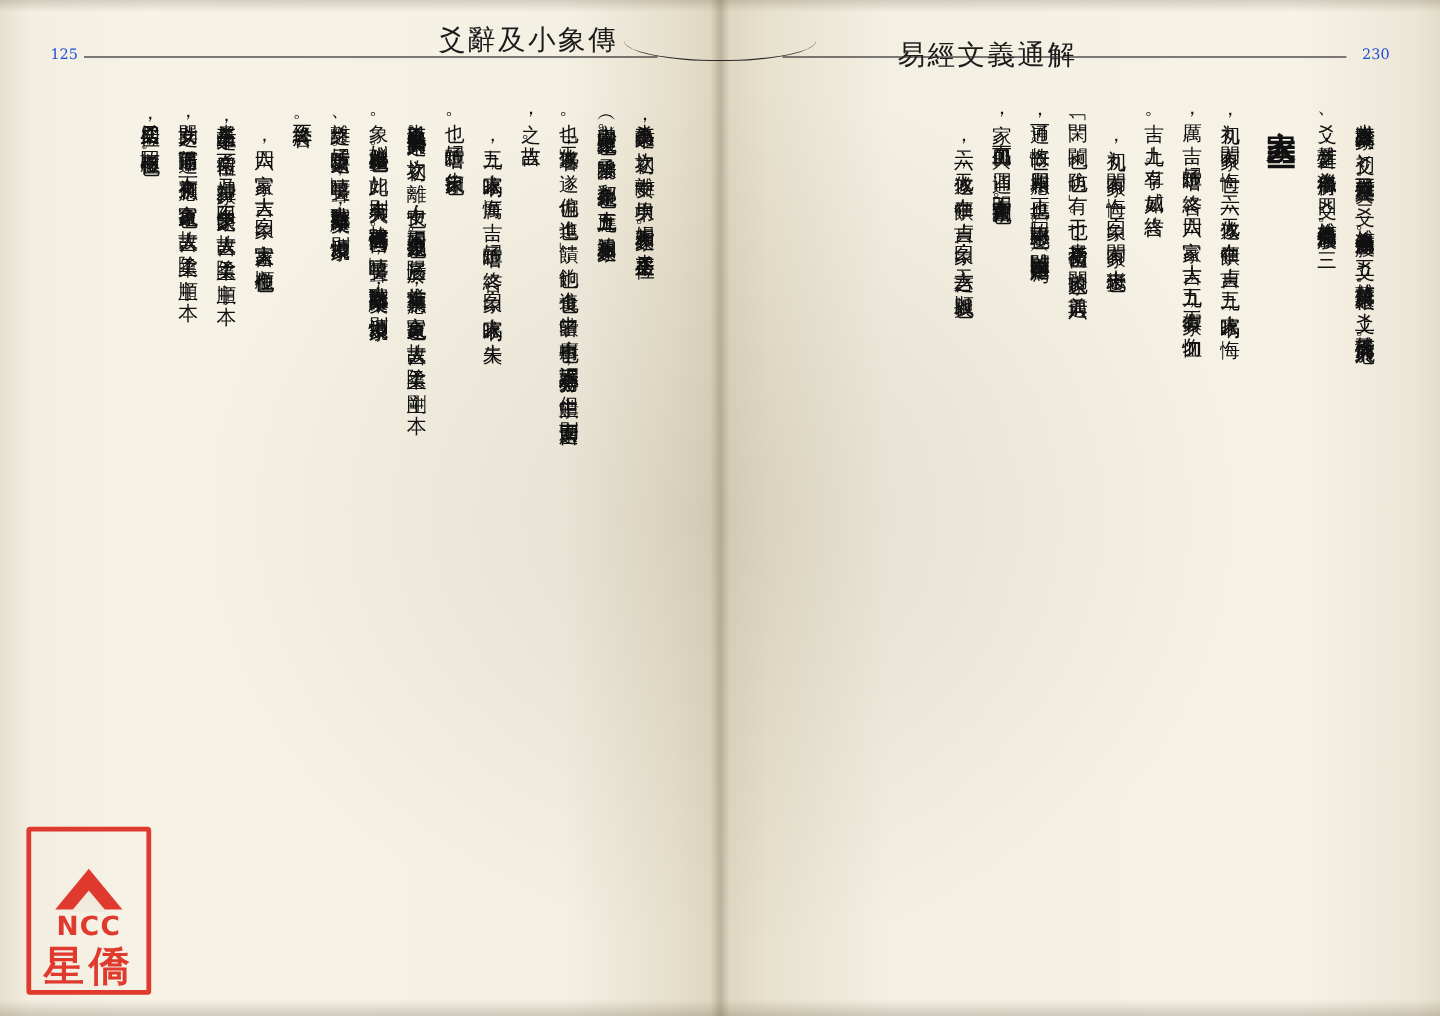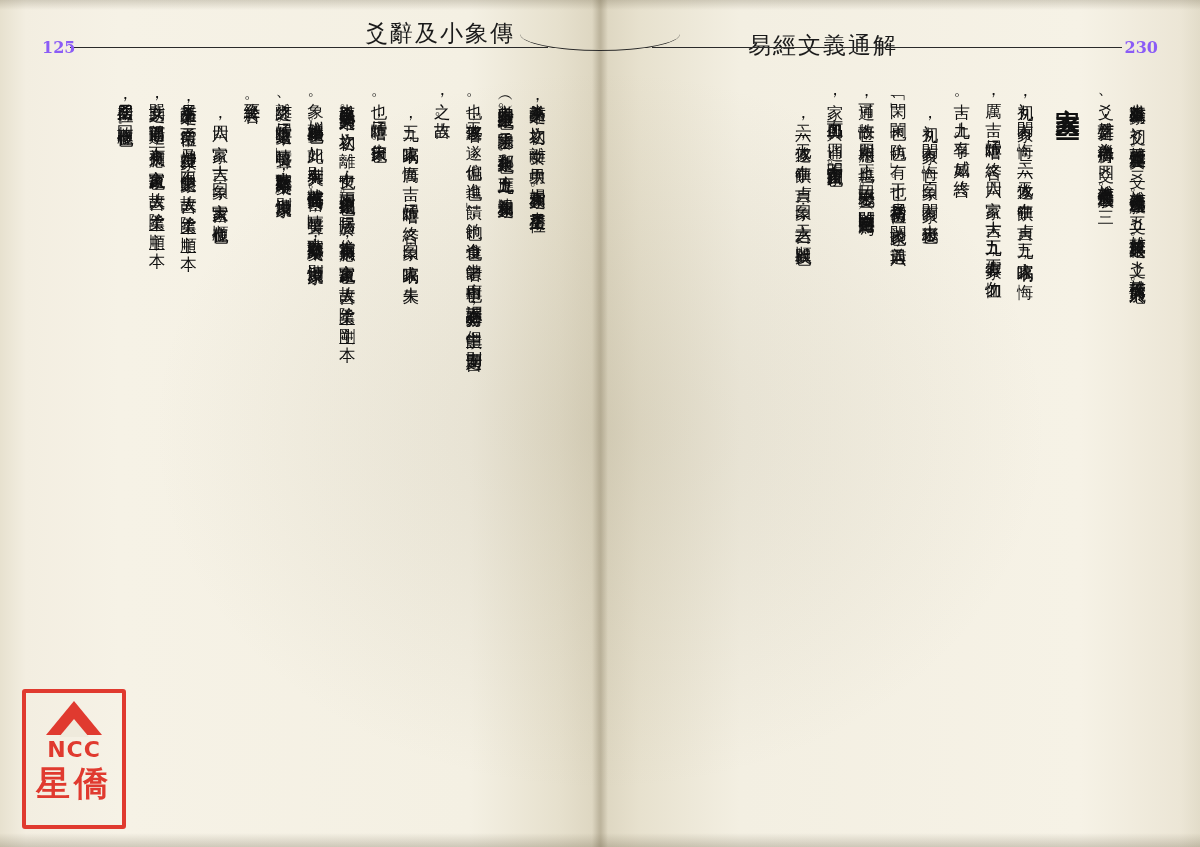--- a/index.html
+++ b/index.html
@@ -65,24 +65,23 @@
     position: absolute;
     top: 34px; left: 520px; width: 160px; height: 16px;
     border-bottom: 1px solid #2a2a2a;
     border-radius: 0 0 50% 50%/0 0 100% 100%;
     border-left: none; border-right: none; border-top: none;
   }
 
   .folio {
     position: absolute;
     top: 38px;
-    font-size: 16px;
-    color: #8b5cf6;
-    font-family: "DejaVu Serif", "Liberation Serif", serif;
-    font-weight: bold;
+    font-size: 12px;
+    color: #1d4ed8;
+    font-family: "DejaVu Serif", "Liberation Serif", serif;
   }
   .folio.left  { left: 42px; }
   .folio.right { right: 42px; }
 
   
   .colgroup {
     position: absolute;
     top: 90px;
     height: 730px;
     display: flex;
@@ -117,21 +116,21 @@
   .stamp {
     position: absolute;
     left: 22px; bottom: 18px;
     width: 104px; height: 140px;
     border: 4px solid #e03a2f;
     border-radius: 3px;
     box-sizing: border-box;
     display: flex;
     flex-direction: column;
     align-items: center;
-    justify-content: flex-start;
+    justify-content: flex-end;
     padding-top: 4px;
     background: rgba(255,255,255,0.0);
   }
   .stamp .tri {
     width: 0; height: 0;
     border-left: 28px solid transparent;
     border-right: 28px solid transparent;
     border-bottom: 34px solid #e03a2f;
     margin-top: 4px;
     position: relative;

